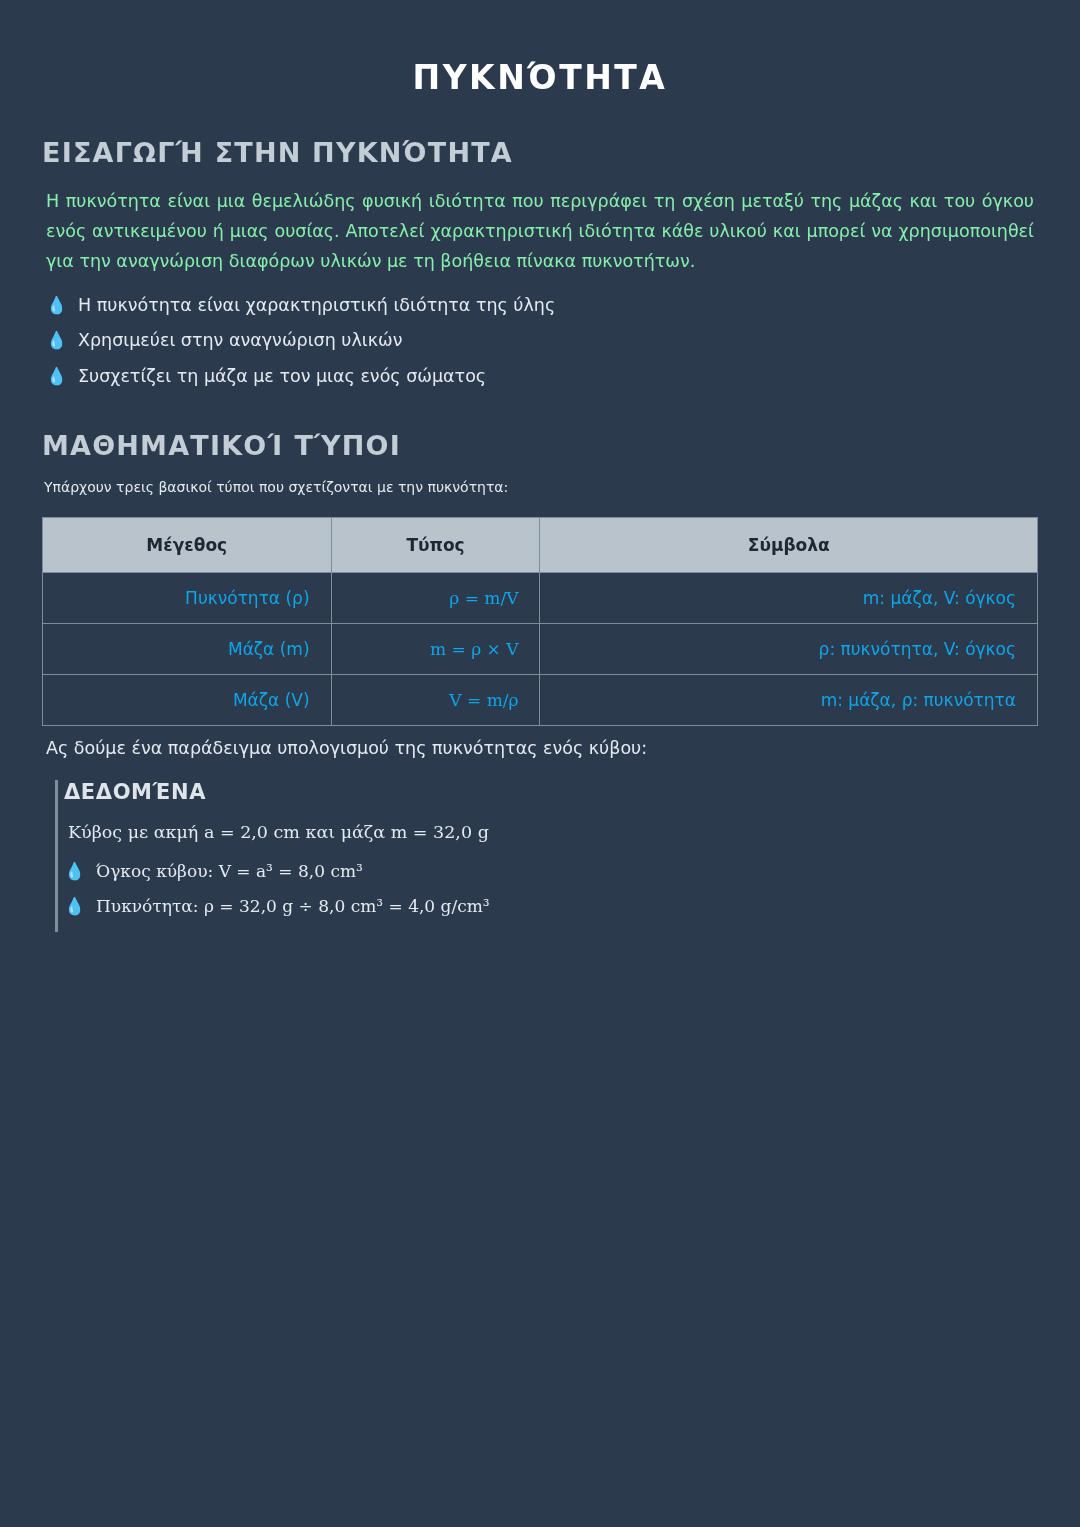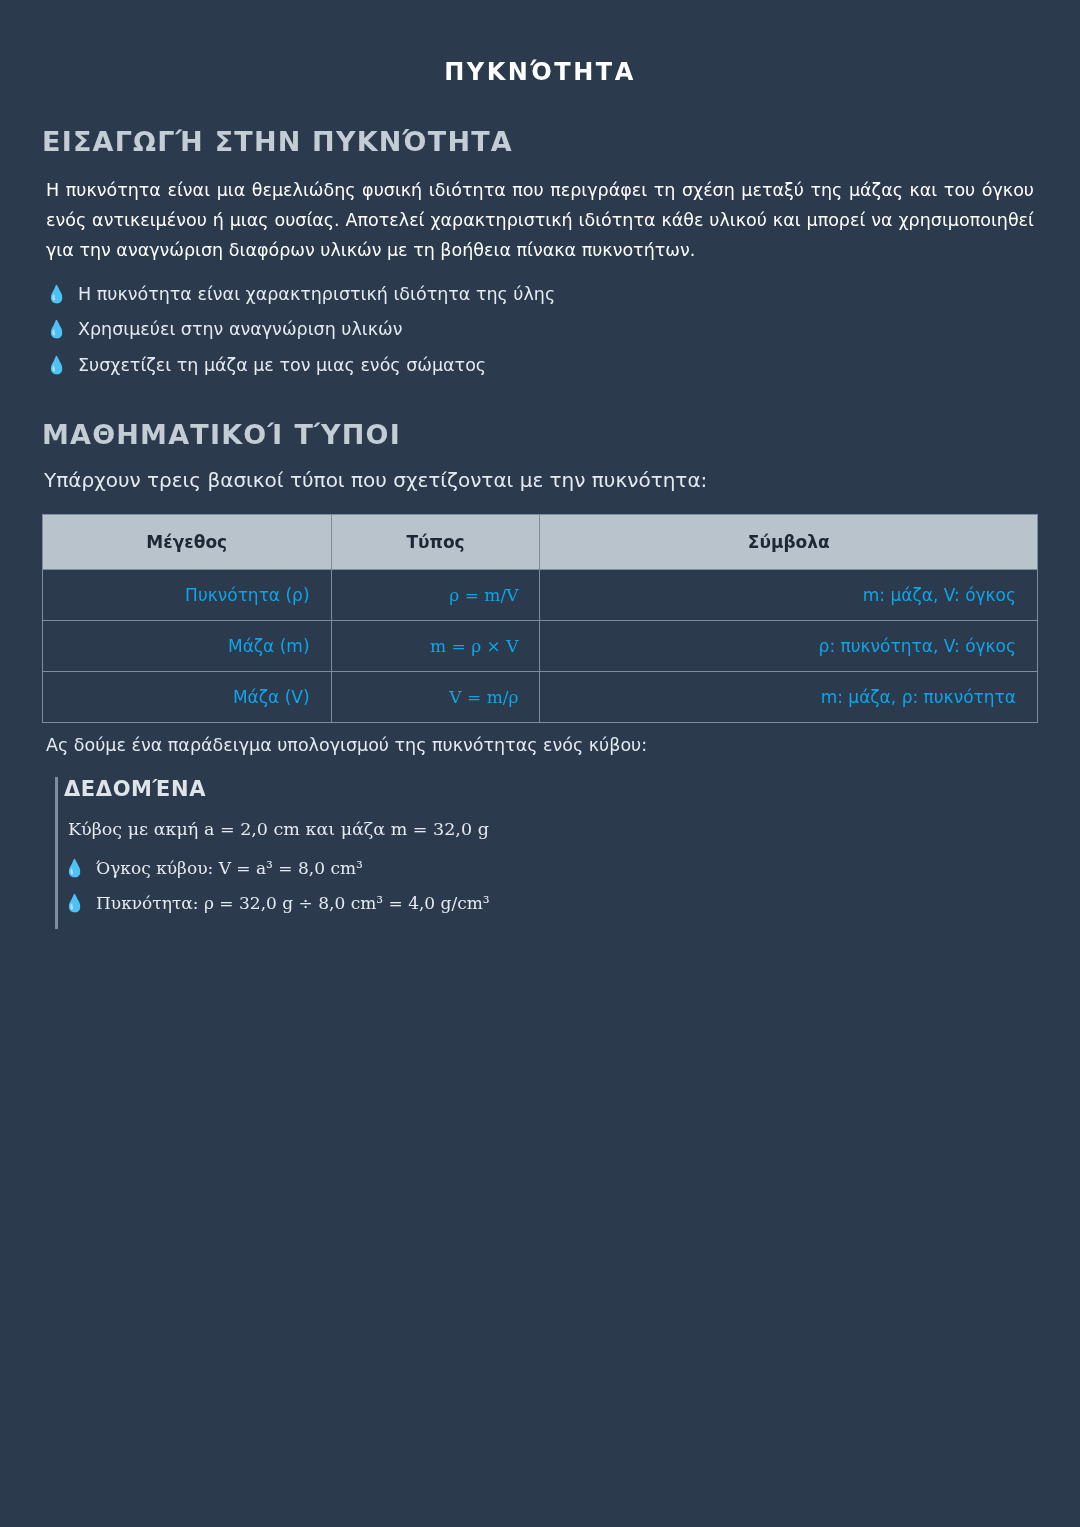--- a/index.html
+++ b/index.html
@@ -16,40 +16,40 @@
   }
   .page {
     width: 1080px;
     min-height: 1527px;
     box-sizing: border-box;
     padding: 46px 42px 40px 42px;
     position: relative;
   }
   .doc-title {
     text-align: center;
-    font-size: 24px;
+    font-size: 33px;
     font-weight: bold;
     letter-spacing: 2.5px;
     color: #ffffff;
     margin: 12px 0 40px 0;
   }
   .section-heading {
     font-size: 27px;
     font-weight: bold;
     letter-spacing: 1.2px;
     color: #c3cdd6;
     margin: 16px 0 18px 0;
   }
   .section-heading.second { margin-top: 40px; }
   .section-heading.third { margin-top: 38px; }
 
   .intro-paragraph {
     font-size: 17.5px;
     line-height: 1.72;
-    color: #ffffff;
+    color: #86efac;
     margin: 0 0 16px 0;
     text-align: justify;
     padding: 0 4px 0 4px;
   }
   ul.bullets {
     list-style: none;
     margin: 0;
     padding: 0 0 0 4px;
   }
   ul.bullets li {
@@ -63,21 +63,21 @@
   .drop-icon {
     flex: 0 0 auto;
     width: 22px;
     margin-right: 10px;
     color: #4aa8e8;
     font-size: 17px;
     line-height: 1.55;
     text-align: center;
   }
   .lead-line {
-    font-size: 20px;
+    font-size: 14px;
     color: #e4eaf0;
     margin: 0 0 22px 2px;
   }
   table.formula-table {
     width: 100%;
     border-collapse: collapse;
     border: 1px solid #7d8d9c;
     margin-bottom: 12px;
   }
   table.formula-table th {

